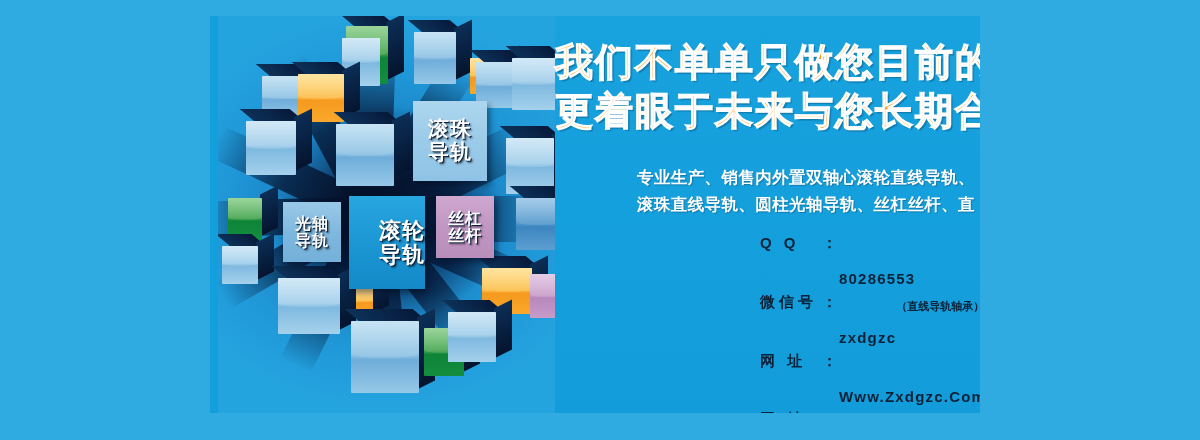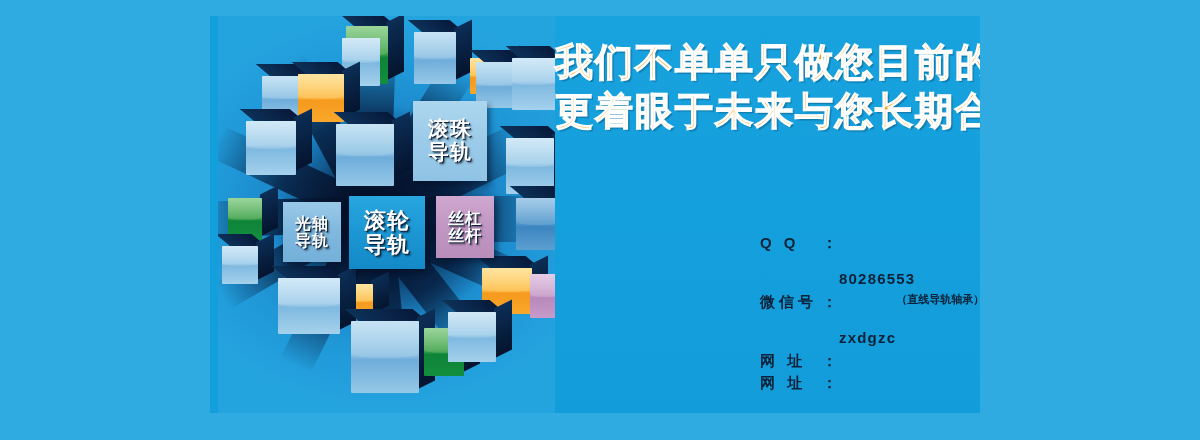--- a/index.html
+++ b/index.html
@@ -133,23 +133,24 @@
     left: 195px; top: 85px; width: 74px; height: 80px;
     font-size: 21px;
     background: linear-gradient(180deg, #ADD6EE 0%, #9BCBE9 50%, #8FC3E5 100%);
   }
   #chip-guangzhou {
     left: 65px; top: 186px; width: 58px; height: 60px;
     font-size: 16px;
     background: linear-gradient(180deg, #9AC9E7 0%, #7FB8DF 50%, #74B0D9 100%);
   }
   #chip-gunlun {
-    left: 131px; top: 180px; width: 76px; height: 73px;
+    left: 131px; top: 180px; width: 76px; height: 93px;
     font-size: 22px;
     background: linear-gradient(180deg, #27A6DF 0%, #1C97D4 50%, #1489C8 100%);
+    align-items: flex-end;
   }
   #chip-sigang {
     left: 218px; top: 180px; width: 58px; height: 62px;
     font-size: 16px;
     background: linear-gradient(180deg, #CFA8D0 0%, #C096C2 50%, #B98EBB 100%);
   }
 
   
   .panel {
     position: absolute;
@@ -203,21 +204,21 @@
   }
   .contact .row { display: flex; align-items: flex-start; white-space: nowrap; }
   .contact .key {
     display: inline-block;
     width: 62px;
     letter-spacing: 4px;
     flex: 0 0 auto;
   }
   .contact .sep { margin: 0 2px 0 0; }
   .contact .val { letter-spacing: 1.2px; margin-top: 36px; }
-  .contact .note { font-size: 11px; letter-spacing: 0; font-weight: bold; }
+  .contact .note { font-size: 11px; letter-spacing: 0; font-weight: bold; margin-top: 7px; }
 
   .phone {
     position: absolute;
     left: 118px;
     top: 306px;
     color: #E8141C;
     font-size: 27px;
     font-weight: bold;
     white-space: nowrap;
     text-shadow: 1px 1px 1px rgba(60,0,0,0.25);
@@ -420,37 +421,40 @@
     </div>
 
     <div class="panel">
 
       <div class="headline">
         <span class="hl-line">我们不单单只做您目前的订单</span>
         <span class="hl-line">更着眼于未来与您长期合作</span>
       </div>
 
       <div class="desc">
+        <span class="d-line">专业生产、销售内外置双轴心滚轮直线导轨、</span>
+        <span class="d-line">滚珠直线导轨、圆柱光轴导轨、丝杠丝杆、直</span>
       </div>
 
       <div class="contact">
         <div class="row">
           <span class="key">Q Q</span>
           <span class="sep">：</span>
           <span class="val">80286553</span>
         </div>
         <div class="row">
           <span class="key">微信号</span>
           <span class="sep">：</span>
           <span class="val">zxdgzc</span>
           <span class="note">（直线导轨轴承）</span>
         </div>
         <div class="row">
           <span class="key">网 址</span>
           <span class="sep">：</span>
+          <span class="val">Www.Zxdgzc.Com</span>
         </div>
         <div class="row">
           <span class="key">网 址</span>
           <span class="sep">：</span>
           <span class="val">Www.Cnzxdg.Com</span>
         </div>
       </div>
 
 
     </div>

